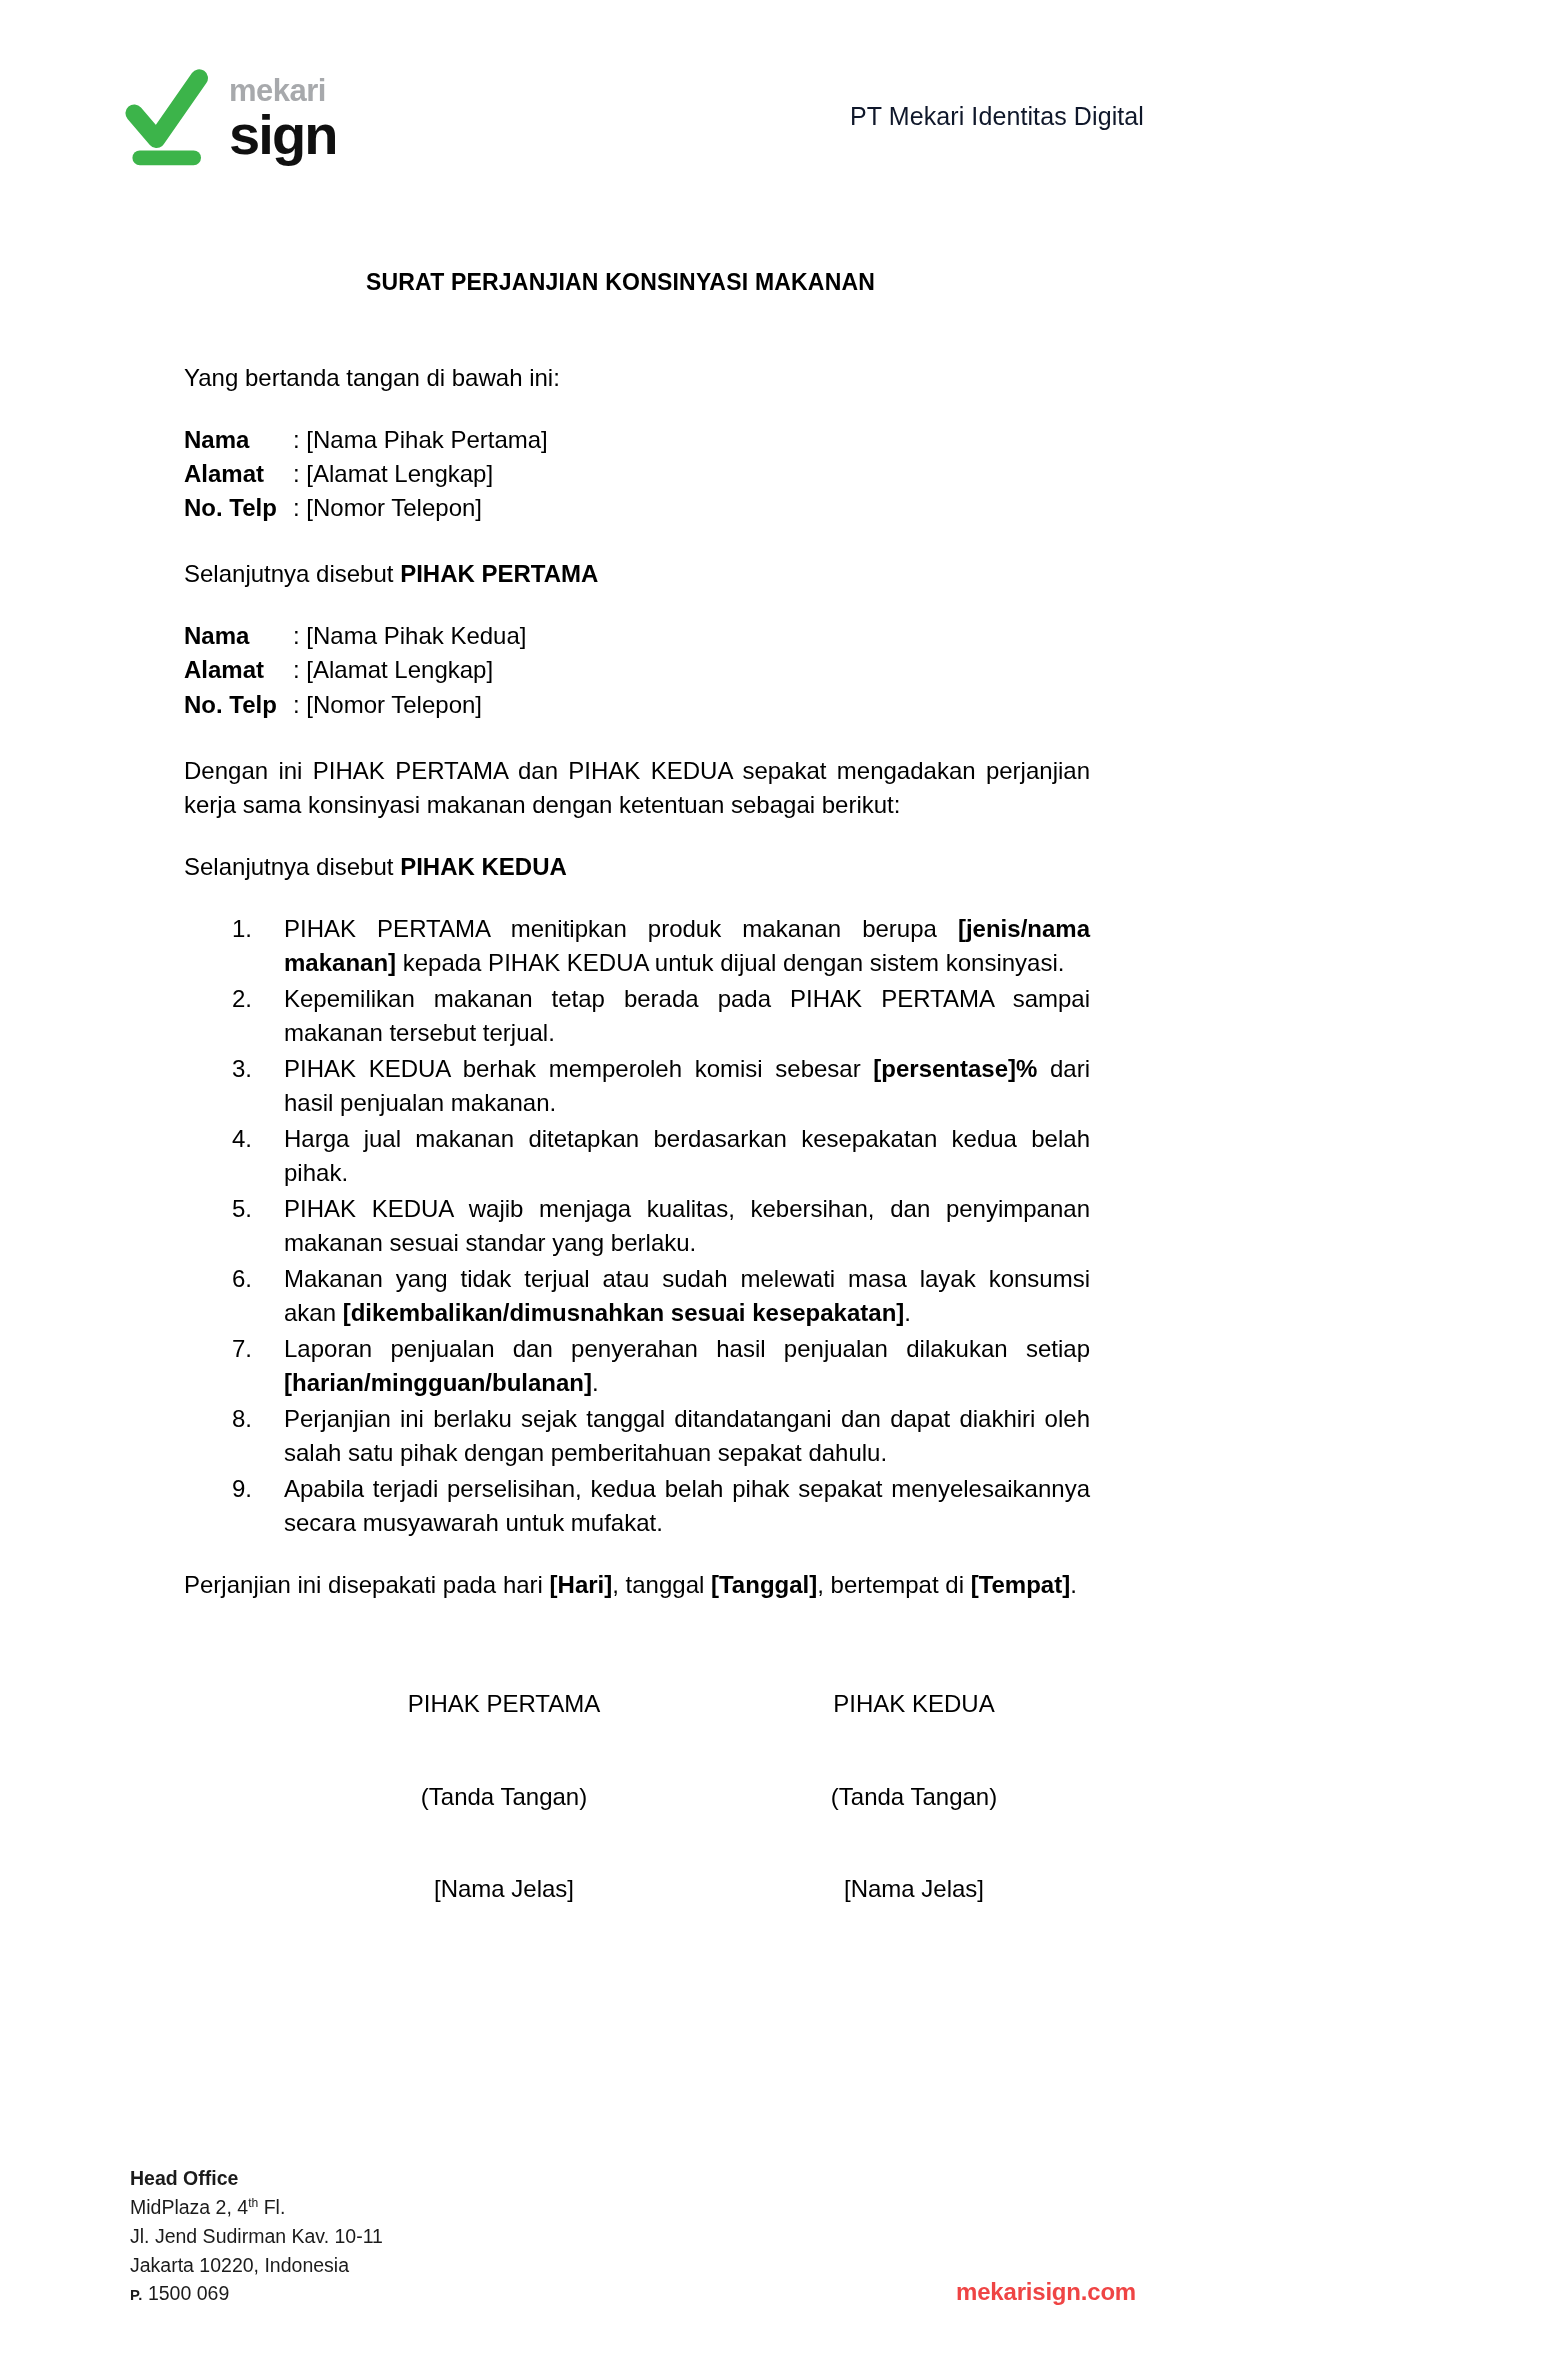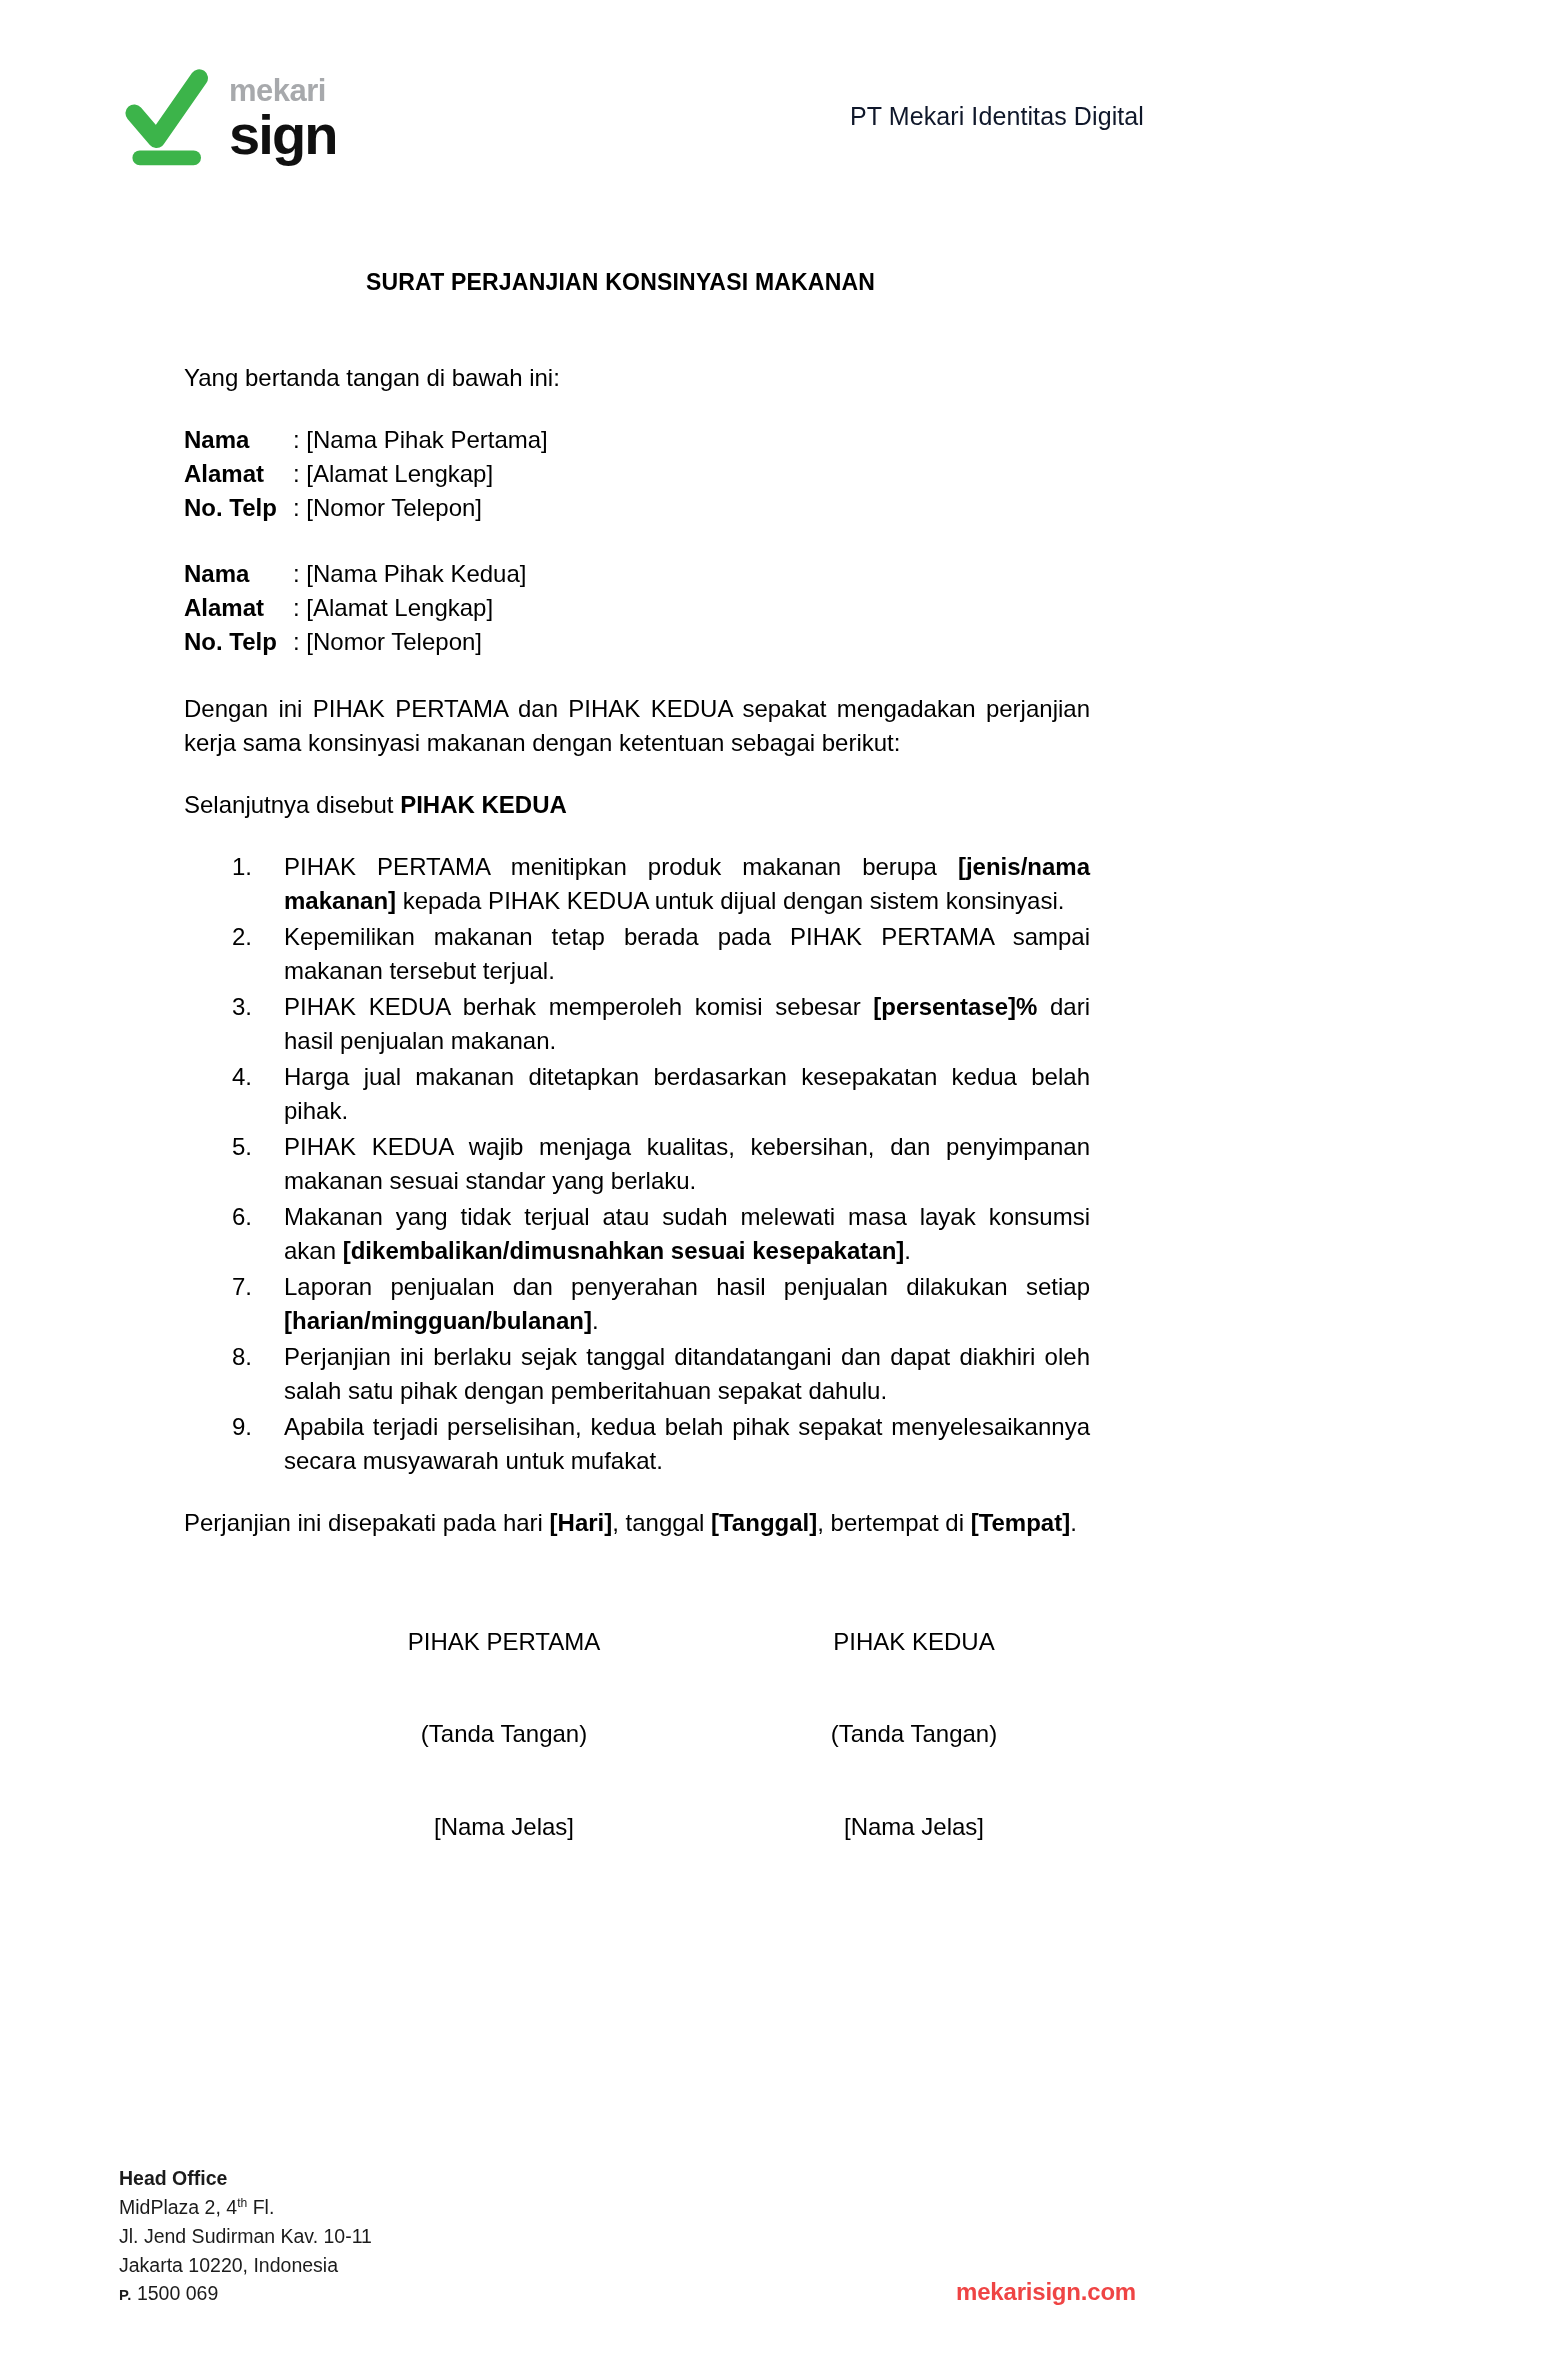--- a/index.html
+++ b/index.html
@@ -164,21 +164,21 @@
     line-height: 1.42;
   }
   .sig-col .sig-role { margin-bottom: 58px; }
   .sig-col .sig-tanda { margin-bottom: 58px; }
   .sig-col .sig-nama { margin-bottom: 0; }
   .sig-gap { width: 104px; flex: none; }
 
   
   .footer {
     position: absolute;
-    left: 119px;
+    left: 130px;
     right: 119px;
     bottom: 67px;
     display: flex;
     align-items: flex-end;
     justify-content: space-between;
   }
   .footer-address {
     font-size: 19.5px;
     line-height: 1.47;
     color: #1b1b1b;
@@ -242,20 +242,23 @@
       <div class="party-row">
         <span class="party-label">Alamat</span>
         <span class="party-value">: [Alamat Lengkap]</span>
       </div>
       <div class="party-row">
         <span class="party-label">No. Telp</span>
         <span class="party-value">: [Nomor Telepon]</span>
       </div>
     </div>
 
+    <p class="para">
+      <span>Selanjutnya disebut </span><b>PIHAK PERTAMA</b>
+    </p>
 
     <div class="party-table">
       <div class="party-row">
         <span class="party-label">Nama</span>
         <span class="party-value">: [Nama Pihak Kedua]</span>
       </div>
       <div class="party-row">
         <span class="party-label">Alamat</span>
         <span class="party-value">: [Alamat Lengkap]</span>
       </div>

